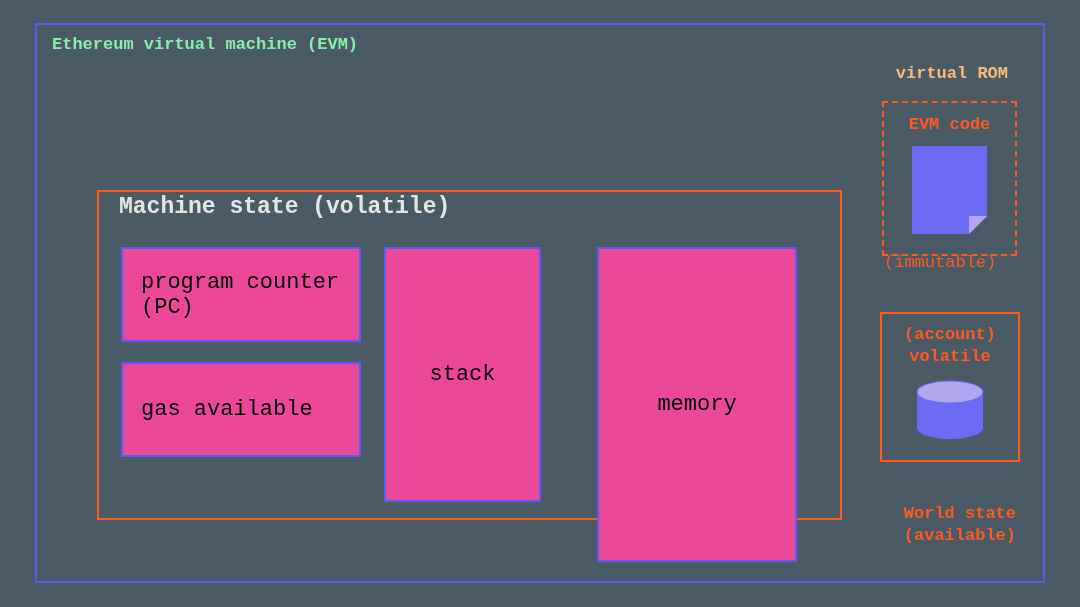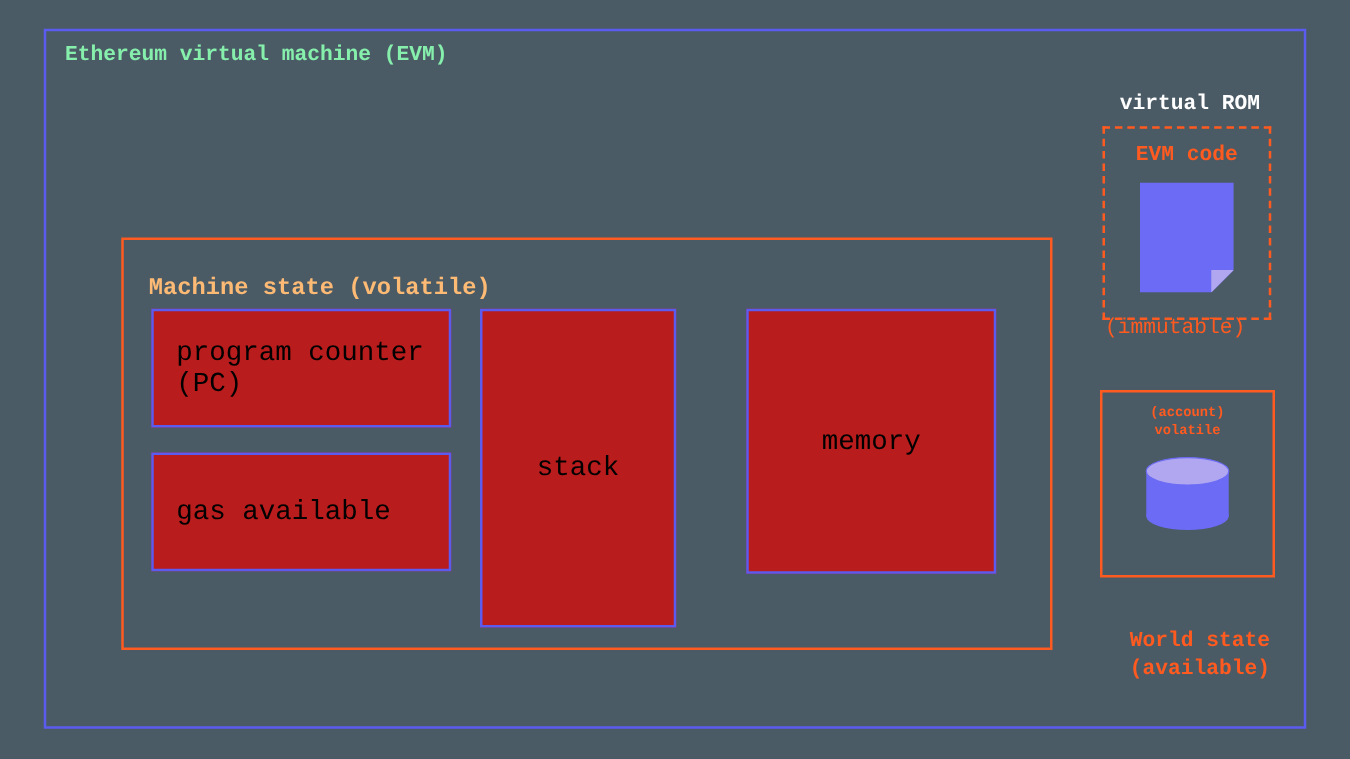--- a/index.html
+++ b/index.html
@@ -31,27 +31,27 @@
       position: absolute;
       left: 60px;
       top: 165px;
       width: 745px;
       height: 330px;
       border: 2px solid #ff5a1f;
     }
     .machine-state-title {
       position: absolute;
       left: 20px;
-      top: 27px;
-      color: #fdba74;
-      font-size: 19px;
+      top: 2px;
+      color: #e5e5e5;
+      font-size: 23px;
       font-weight: bold;
     }
     .box {
-      background: #b91c1c;
+      background: #ec4899;
       border: 2px solid #5b5bf0;
       position: absolute;
       display: flex;
       align-items: center;
       padding: 0 18px;
       font-size: 22px;
       color: #000;
     }
     .box-pc {
       left: 22px;
@@ -69,28 +69,28 @@
       left: 285px;
       top: 55px;
       width: 157px;
       height: 255px;
       justify-content: center;
     }
     .box-memory {
       left: 498px;
       top: 55px;
       width: 200px;
-      height: 212px;
+      height: 315px;
       justify-content: center;
     }
     .virtual-rom-label {
       position: absolute;
       right: 35px;
-      top: 49px;
-      color: #ffffff;
+      top: 39px;
+      color: #fdba74;
       font-size: 17px;
       font-weight: bold;
     }
     .rom-box {
       position: absolute;
       left: 845px;
       top: 76px;
       width: 135px;
       height: 155px;
       border: 2px dashed #ff5a1f;
@@ -121,21 +121,21 @@
       left: 843px;
       top: 287px;
       width: 140px;
       height: 150px;
       border: 2px solid #ff5a1f;
       text-align: center;
       padding-top: 10px;
     }
     .storage-title {
       color: #ff5a1f;
-      font-size: 11px;
+      font-size: 17px;
       font-weight: bold;
       line-height: 1.3;
     }
     .cylinder-icon {
       margin: 12px auto 0;
       width: 70px;
       height: 60px;
     }
     .world-state-label {
       position: absolute;

